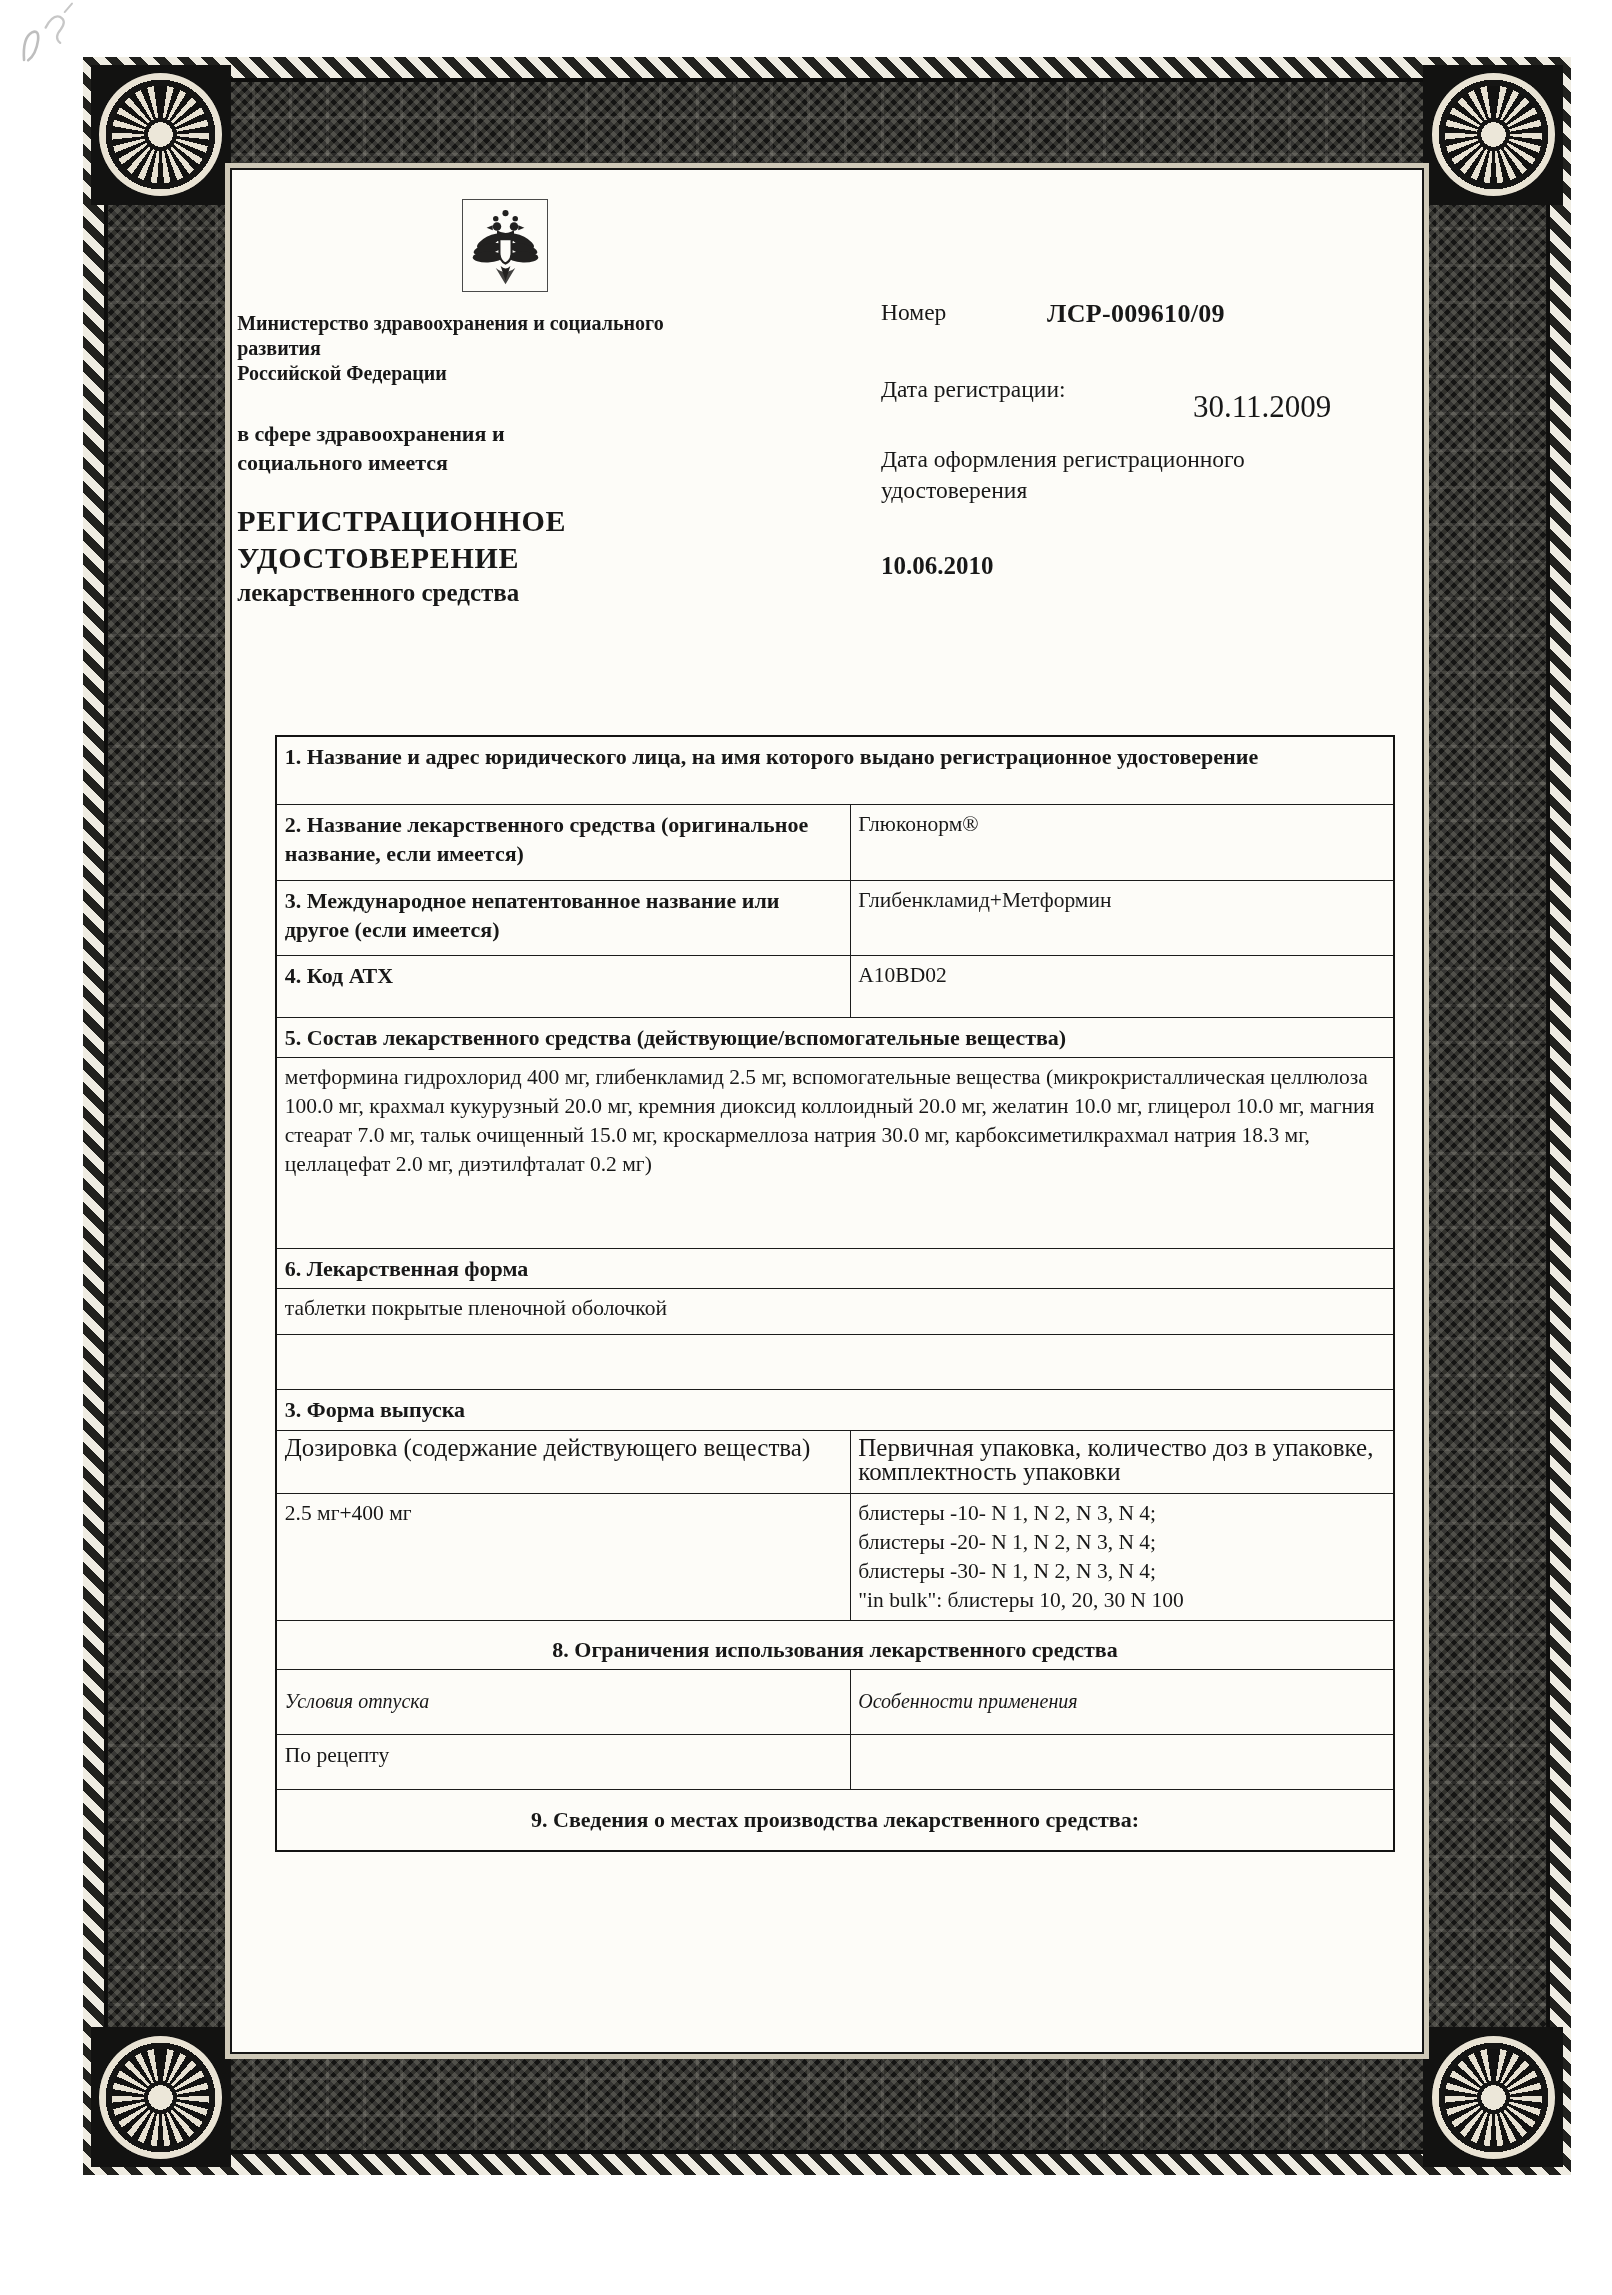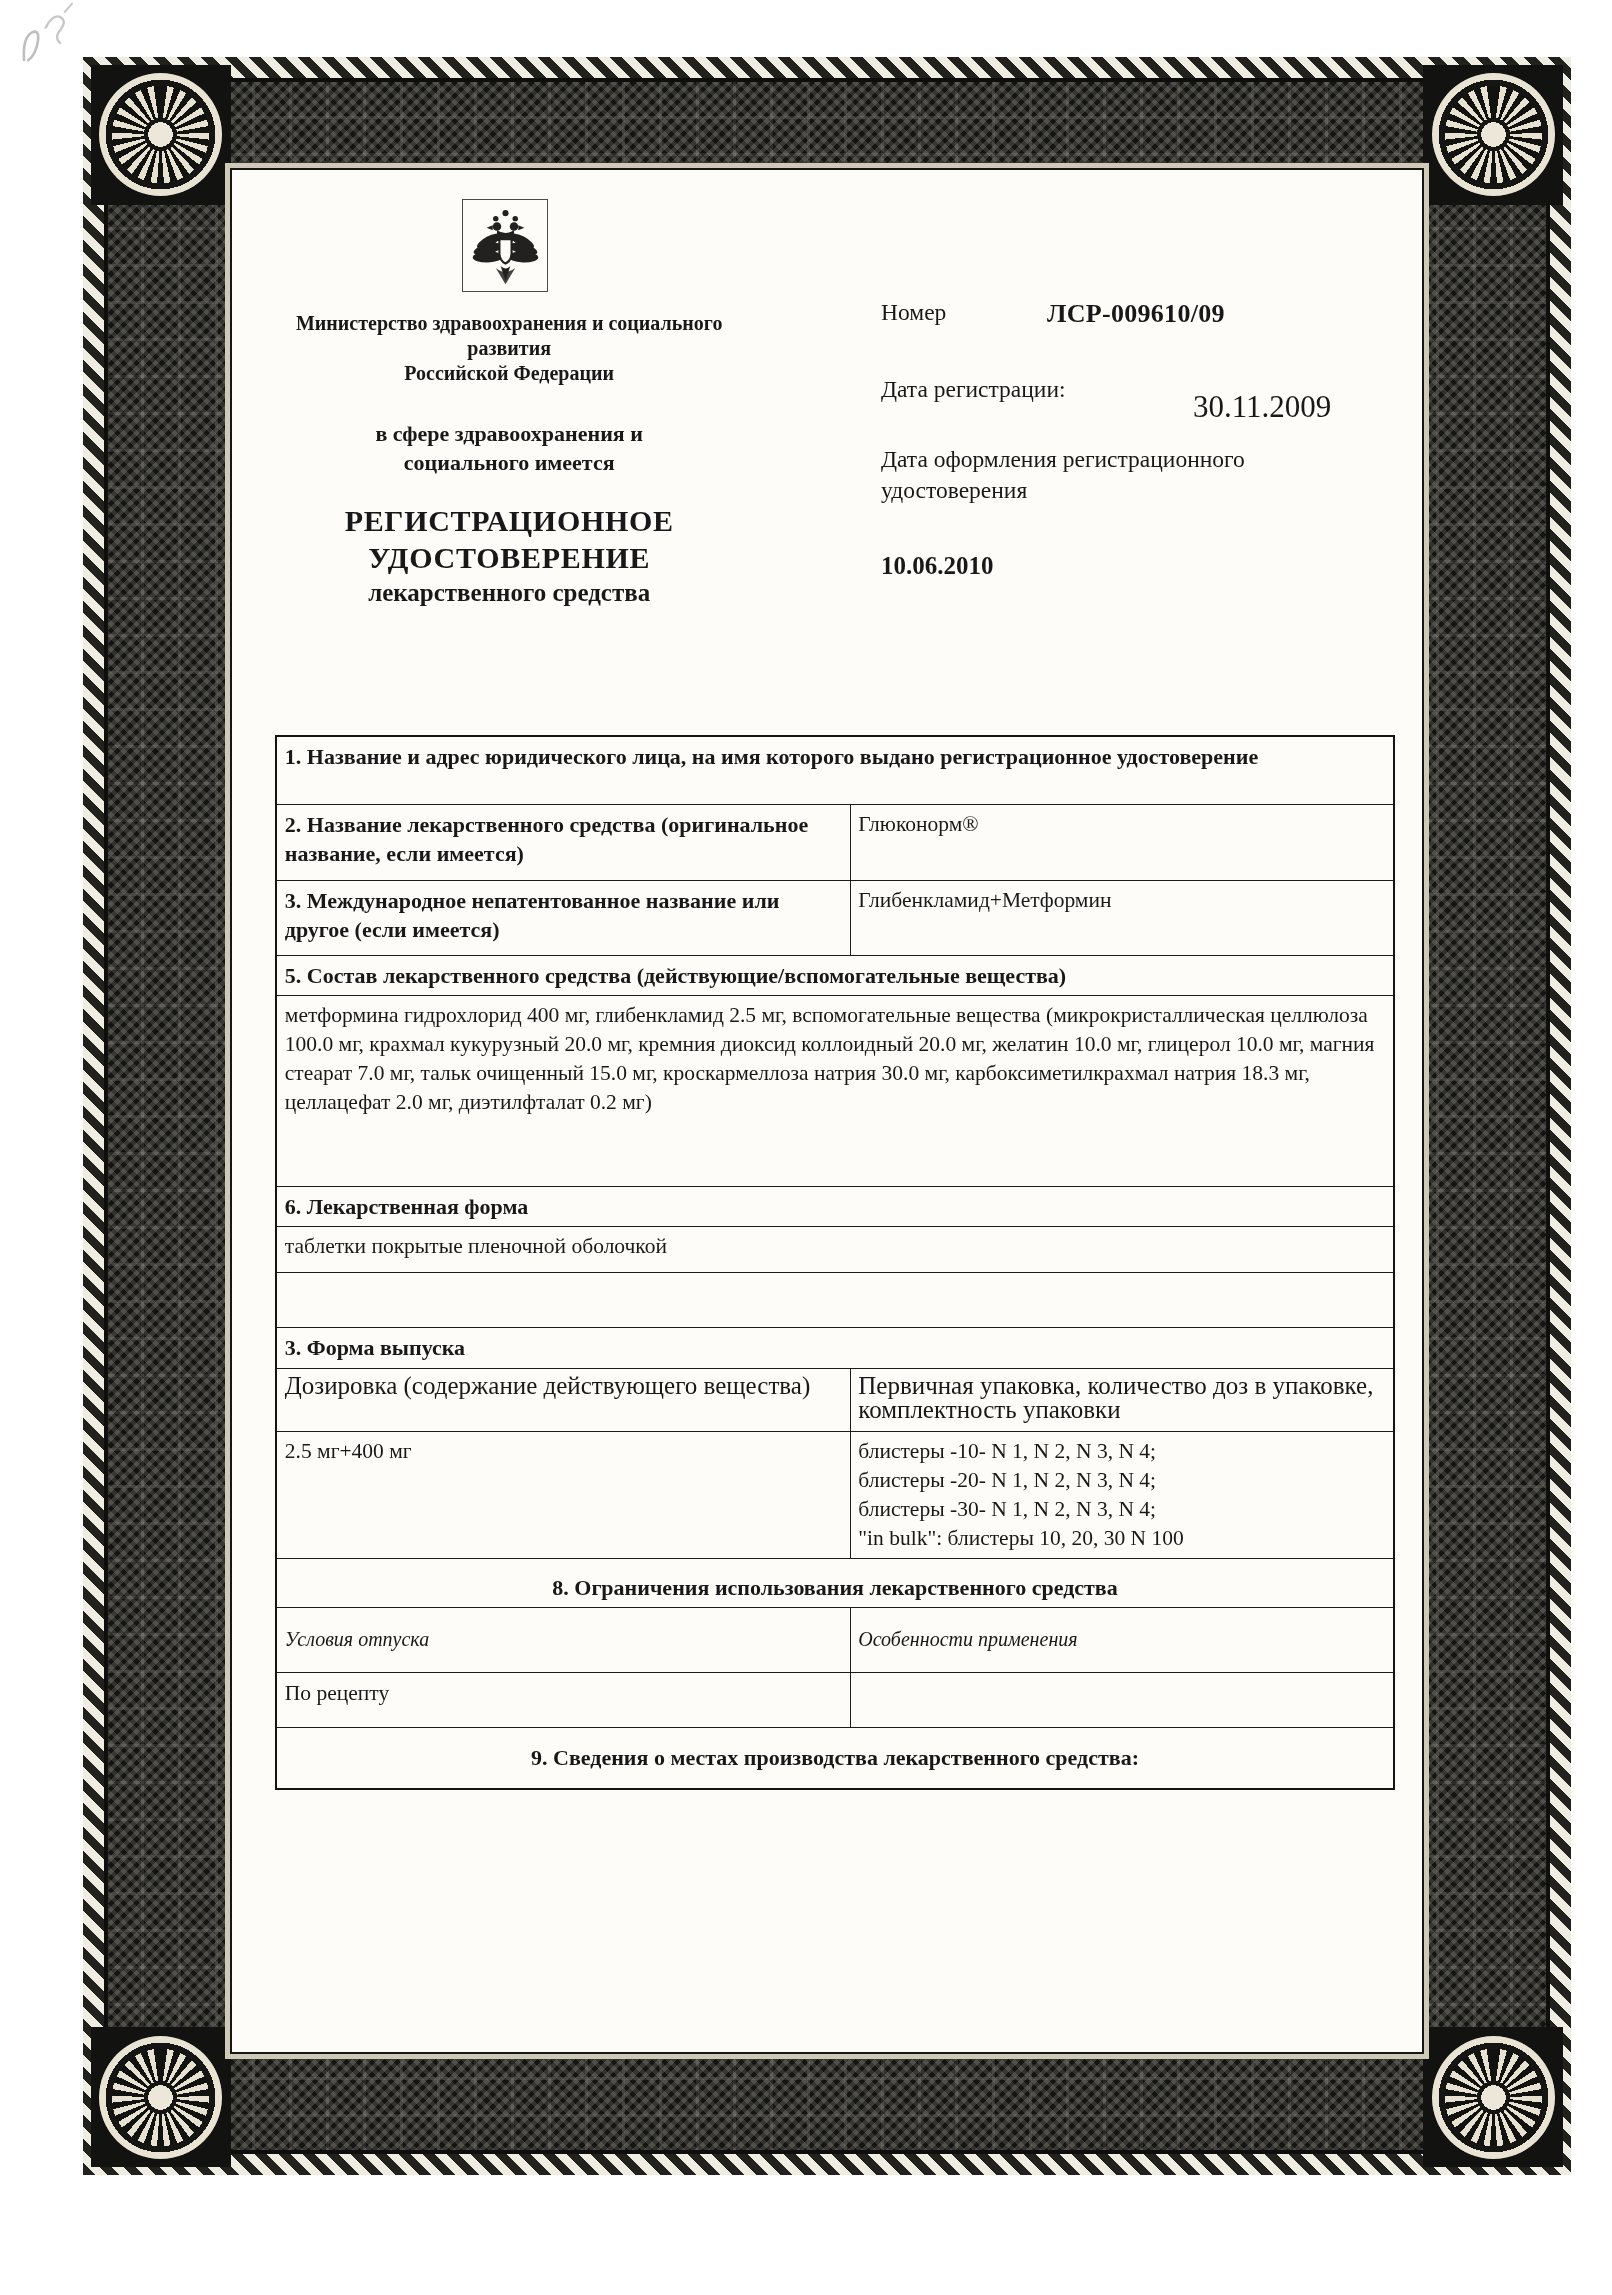--- a/index.html
+++ b/index.html
@@ -48,21 +48,21 @@
   }
 
   
   .emblem-box {
     position:absolute; left:230px; top:29px; width:86px; height:93px;
     border:1.3px solid #4a4a4a; background:#fdfcf8;
     display:flex; align-items:center; justify-content:center;
   }
   .emblem-box svg { width:73px; height:82px; }
 
-  .left-head { position:absolute; left:5.2px; top:141px; width:544px; text-align:center; }
+  .left-head { position:absolute; left:5.2px; top:141px; width:544px; }
   .ministry   { font-size:20px; line-height:25px; font-weight:600; }
   .service    { margin-top:33px; font-size:22px; line-height:29px; font-weight:600; }
   .doc-title  { margin-top:25px; font-size:30px; line-height:37px; font-weight:700; letter-spacing:0.7px; }
   .doc-sub    { font-size:25px; line-height:33px; font-weight:600; }
 
   .rc { position:absolute; font-size:23.5px; }
   .row-flex { display:flex; align-items:flex-start; }
   #num-row   { left:649px; top:129px; width:515px; }
   #num-row .lbl { width:166px; }
   #num-row .val { font-weight:700; font-size:26px; letter-spacing:0.3px; }
@@ -176,20 +176,24 @@
       <tr style="height:76px">
         <td class="b">2. Название лекарственного средства (оригинальное название, если имеется)</td>
         <td>Глюконорм®</td>
       </tr>
 
       <tr style="height:75px">
         <td class="b">3. Международное непатентованное название или другое (если имеется)</td>
         <td>Глибенкламид+Метформин</td>
       </tr>
 
+      <tr style="height:62px">
+        <td class="b">4. Код АТХ</td>
+        <td>A10BD02</td>
+      </tr>
 
       <tr style="height:40px">
         <td colspan="2" class="b">5. Состав лекарственного средства (действующие/вспомогательные вещества)</td>
       </tr>
       <tr style="height:191px">
         <td colspan="2">метформина гидрохлорид 400 мг, глибенкламид 2.5 мг, вспомогательные вещества (микрокристаллическая целлюлоза 100.0 мг, крахмал кукурузный 20.0 мг, кремния диоксид коллоидный 20.0 мг, желатин 10.0 мг, глицерол 10.0 мг, магния стеарат 7.0 мг, тальк очищенный 15.0 мг, кроскармеллоза натрия 30.0 мг, карбоксиметилкрахмал натрия 18.3 мг,  целлацефат 2.0 мг, диэтилфталат 0.2 мг)</td>
       </tr>
 
       <tr style="height:33px">
         <td colspan="2" class="b">6. Лекарственная форма</td>

